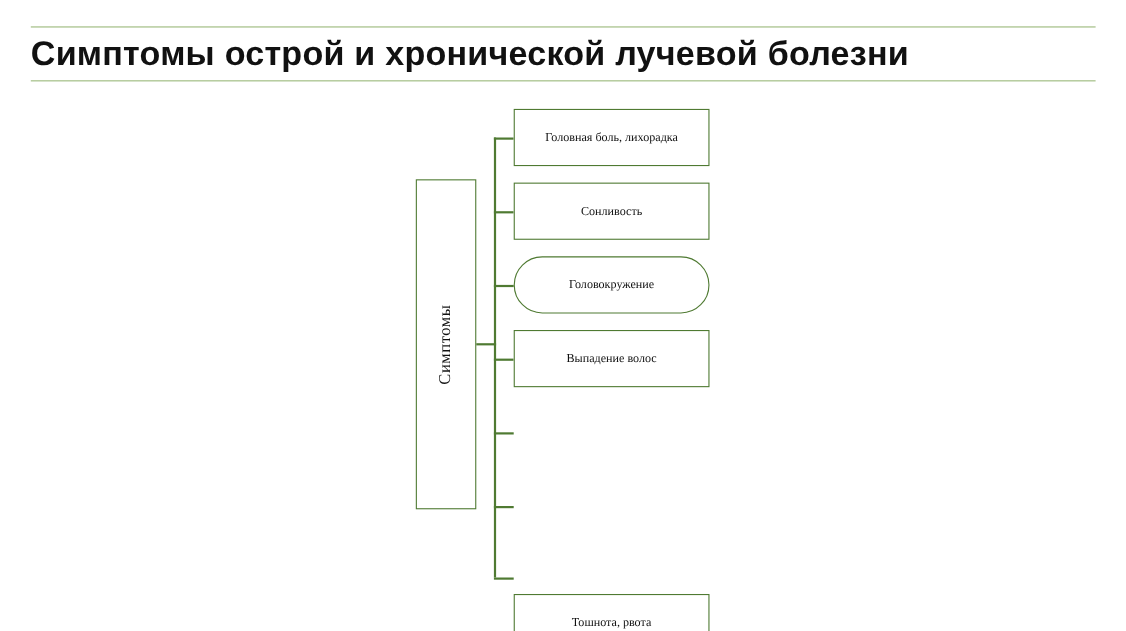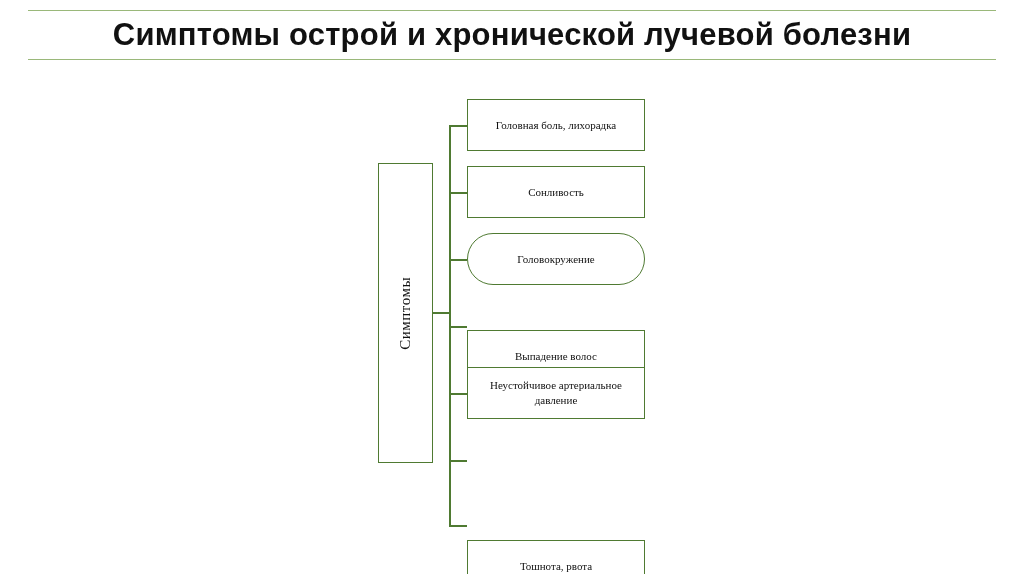--- a/index.html
+++ b/index.html
@@ -12,28 +12,28 @@
     height: 574px;
     position: relative;
     font-family: "Liberation Serif", serif;
     overflow: hidden;
   }
 
   
   .title-band {
     position: absolute;
     left: 28px;
-    top: 10px;
+    top: 24px;
     width: 968px;
     height: 50px;
     border-top: 1px solid #9ab87a;
     border-bottom: 1px solid #9ab87a;
     display: flex;
     align-items: center;
-    justify-content: center;
+    justify-content: flex-start;
     box-sizing: border-box;
   }
   .title-text {
     font-family: "Liberation Sans", sans-serif;
     font-weight: bold;
     font-size: 31px;
     color: #111111;
     letter-spacing: 0.2px;
     white-space: nowrap;
   }
@@ -136,23 +136,20 @@
 
   <div class="leaf" style="top:35px;">
     <span class="leaf-label">Головная боль, лихорадка</span>
   </div>
   <div class="leaf" style="top:102px;">
     <span class="leaf-label">Сонливость</span>
   </div>
   <div class="leaf" style="top:169px;border-radius:26px;">
     <span class="leaf-label">Головокружение</span>
   </div>
-  <div class="leaf" style="top:236px;margin-top:30px;">
+  <div class="leaf" style="top:236px;">
     <span class="leaf-label">Выпадение волос</span>
-  </div>
-  <div class="leaf" style="top:303px;">
-    <span class="leaf-label">Неустойчивое артериальное давление</span>
   </div>
   <div class="leaf" style="top:436px;margin-top:40px;">
     <span class="leaf-label">Тошнота, рвота</span>
   </div>
 
 </div>
 
 </body></html>

